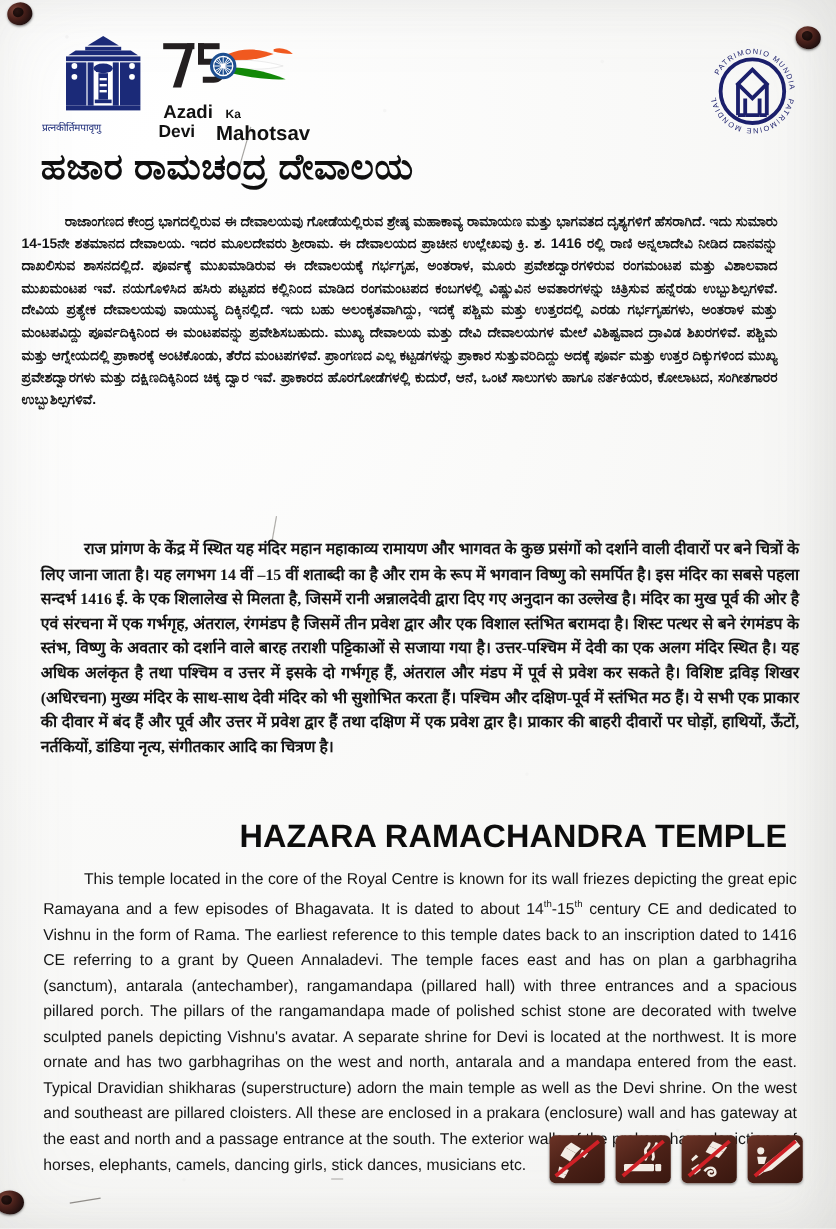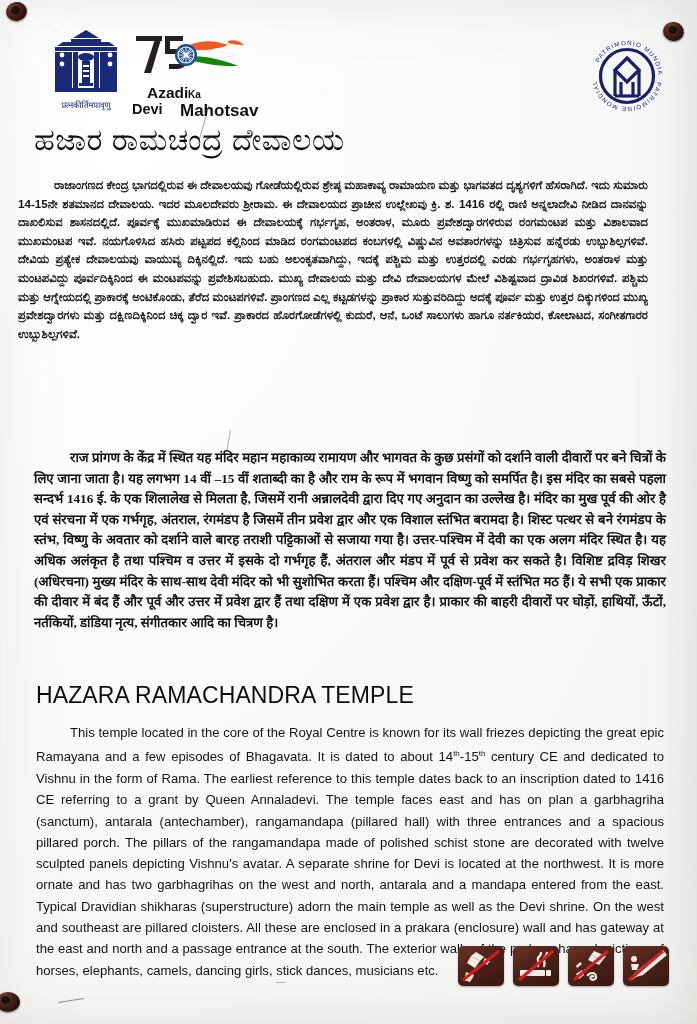--- a/index.html
+++ b/index.html
@@ -73,21 +73,20 @@
     left: 0; top: 0;
     width: 697px;
     height: 118px;
     z-index: 4;
   }
   #asi-logo {
     position: absolute;
     left: 35px;
     top: 28px;
     width: 102px;
-    text-align: center;
   }
   #asi-logo .asi-caption {
     font-family: "Liberation Serif", serif;
     font-size: 8.5px;
     color: #1b2a78;
     letter-spacing: -0.2px;
     margin-top: 1px;
     white-space: nowrap;
   }
   #amrit-logo {
@@ -95,21 +94,21 @@
     left: 132px;
     top: 33px;
     width: 128px;
   }
   #amrit-logo .amrit-words {
     position: relative;
     height: 36px;
     margin-top: 1px;
   }
   #amrit-logo .w-azadi {
-    position: absolute; left: 15px; top: 0;
+    position: absolute; left: 4px; top: 0;
     font-size: 15.5px; font-weight: 600; color: #111;
   }
   #amrit-logo .w-ka {
     position: absolute; left: 56px; top: 5px;
     font-size: 10px; font-weight: 600; color: #111;
   }
   #amrit-logo .w-amrit {
     position: absolute; left: 0px; top: 17px;
     font-size: 14.5px; font-weight: 600; color: #111;
   }
@@ -127,21 +126,21 @@
 
   
   .section { position: absolute; z-index: 3; }
 
   .title-kn {
     left: 34px;
     top: 123px;
     width: 620px;
     font-family: "Liberation Sans", sans-serif;
     font-size: 30px;
-    font-weight: 400;
+    font-weight: 700;
     letter-spacing: 0.5px;
     color: #101010;
   }
   .body-kn {
     left: 18px;
     top: 176px;
     width: 630px;
     font-size: 11.6px;
     font-weight: 600;
     line-height: 18.6px;
@@ -171,24 +170,25 @@
     text-align: justify;
     text-justify: inter-word;
     color: #141414;
     text-indent: 36px;
   }
 
   .title-en {
     left: 36px;
     top: 682px;
     width: 620px;
-    font-size: 23px;
-    font-weight: 400;
+    font-size: 27px;
+    font-weight: 700;
     letter-spacing: 0.1px;
     color: #0d0d0d;
+    text-align: right;
   }
   .body-en {
     left: 36px;
     top: 722px;
     width: 628px;
     font-size: 13.1px;
     line-height: 21.3px;
     text-align: justify;
     text-justify: inter-word;
     color: #141414;

